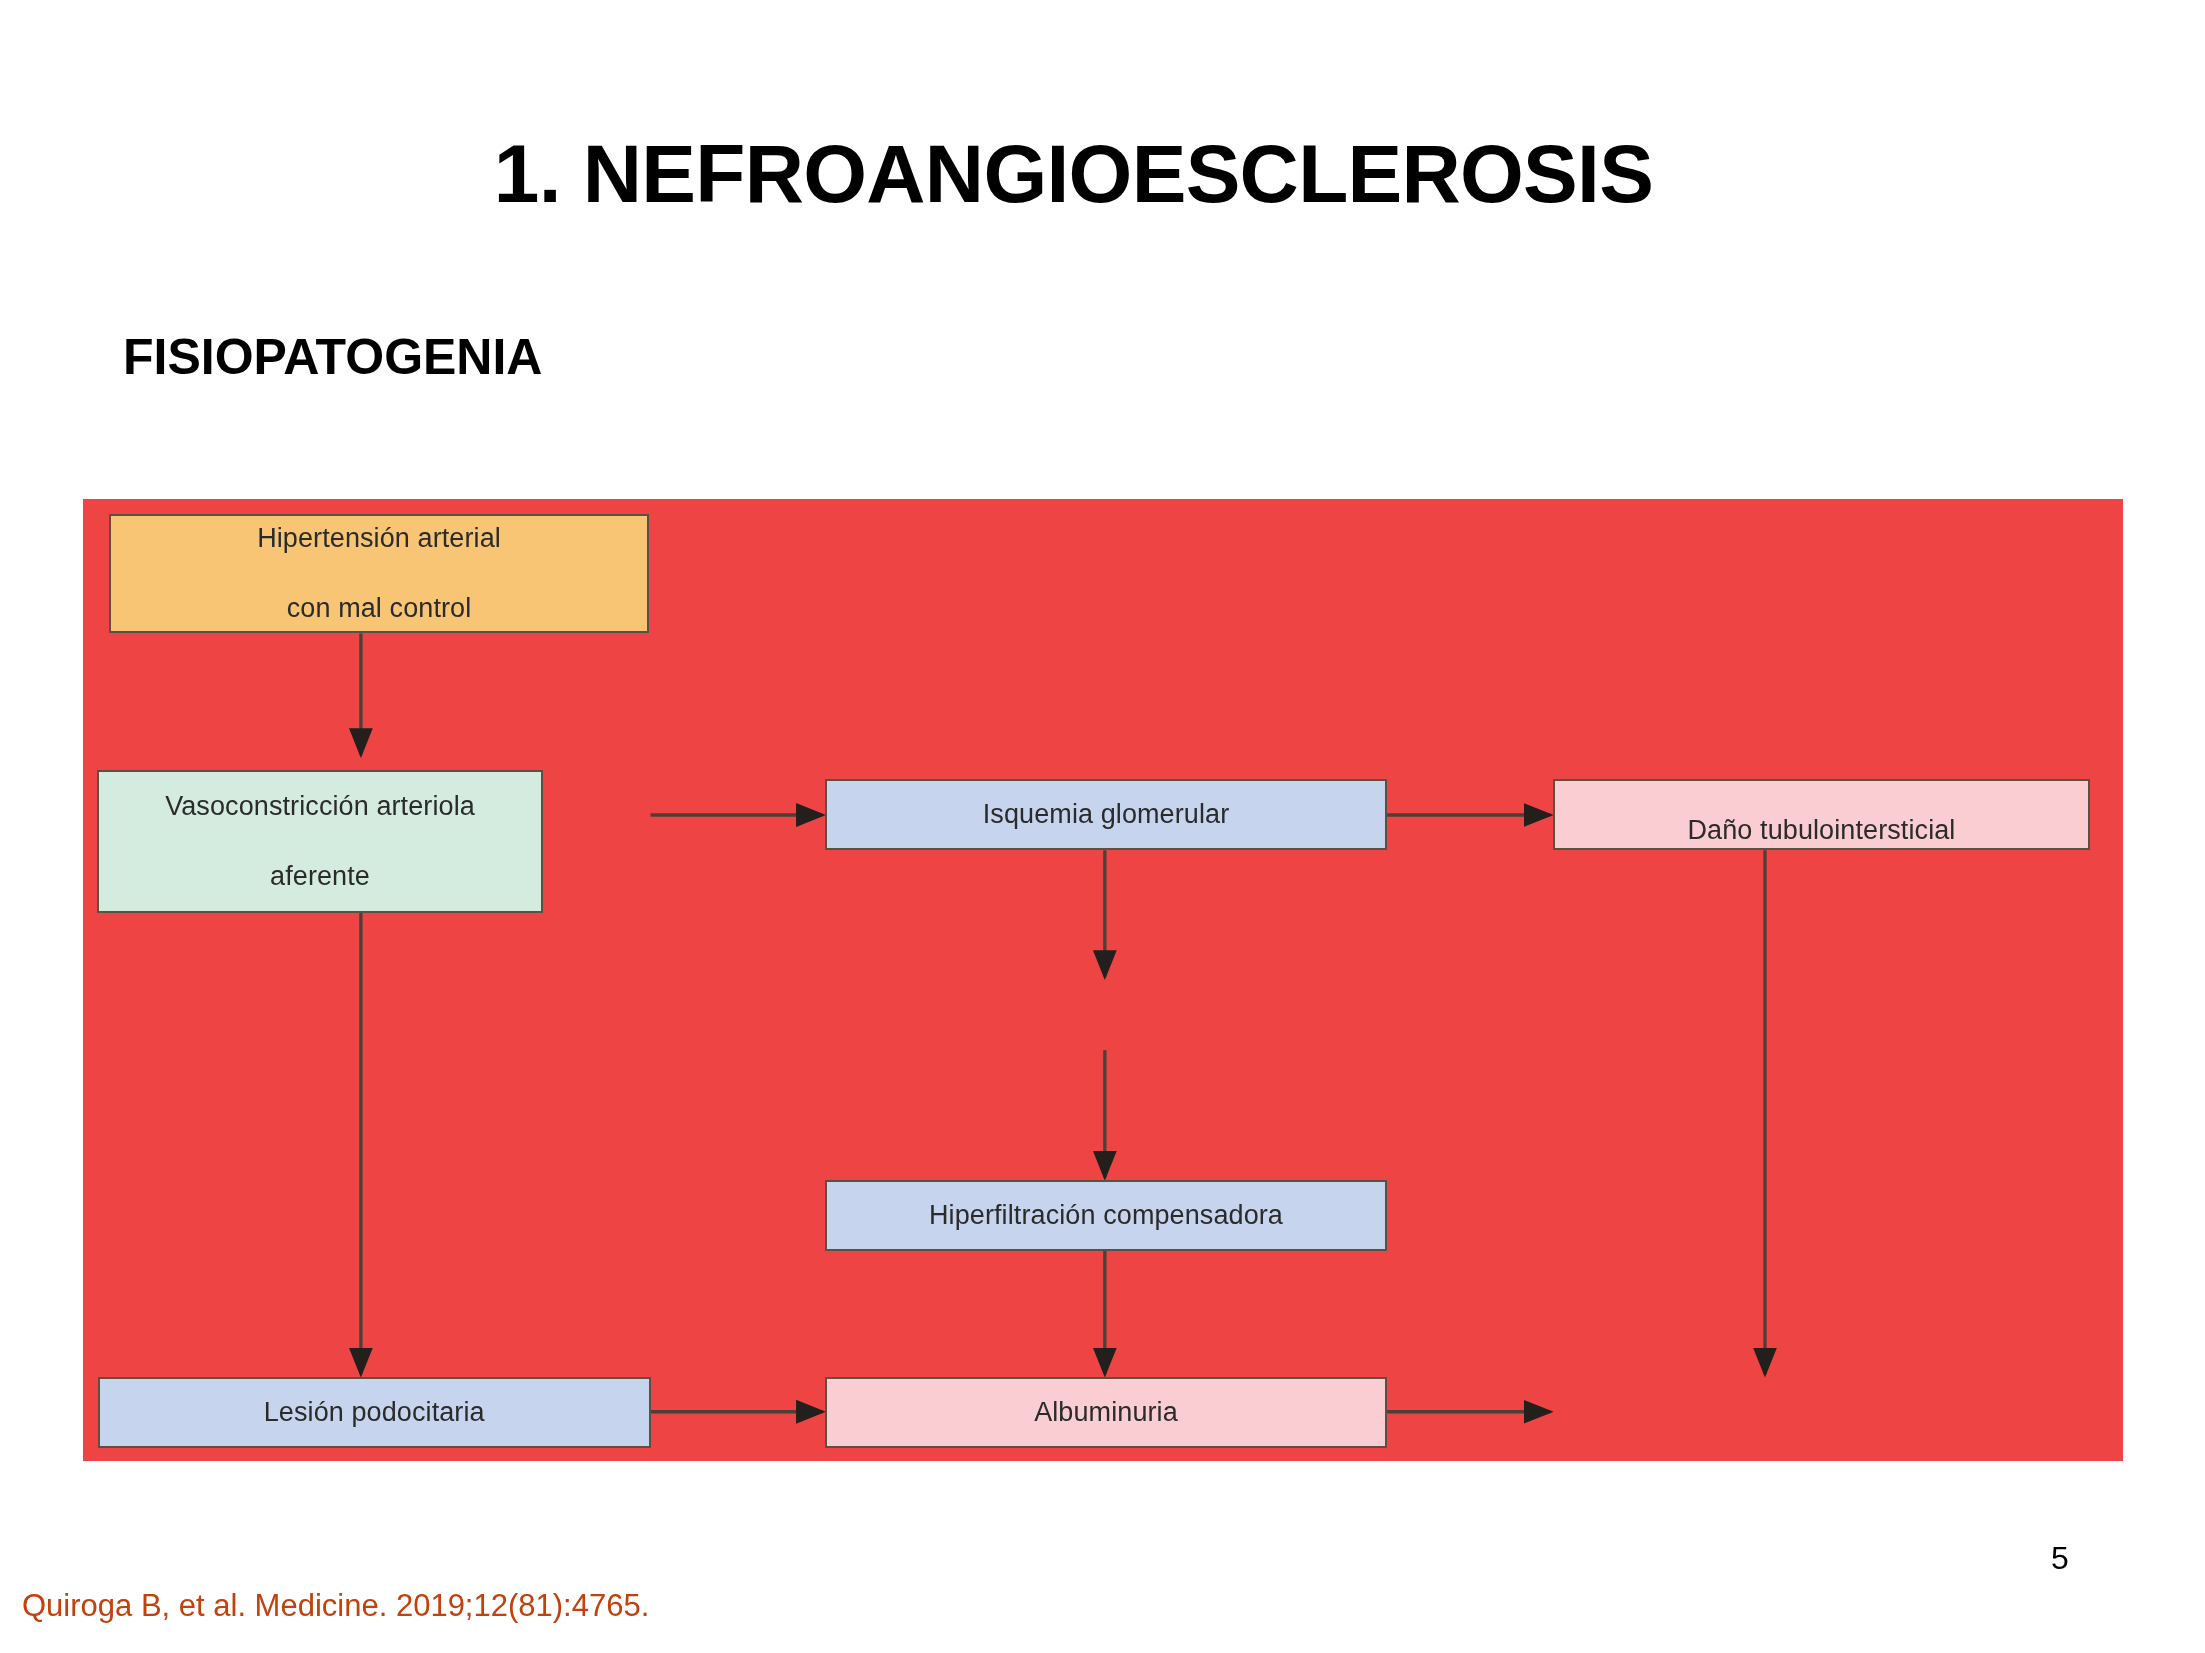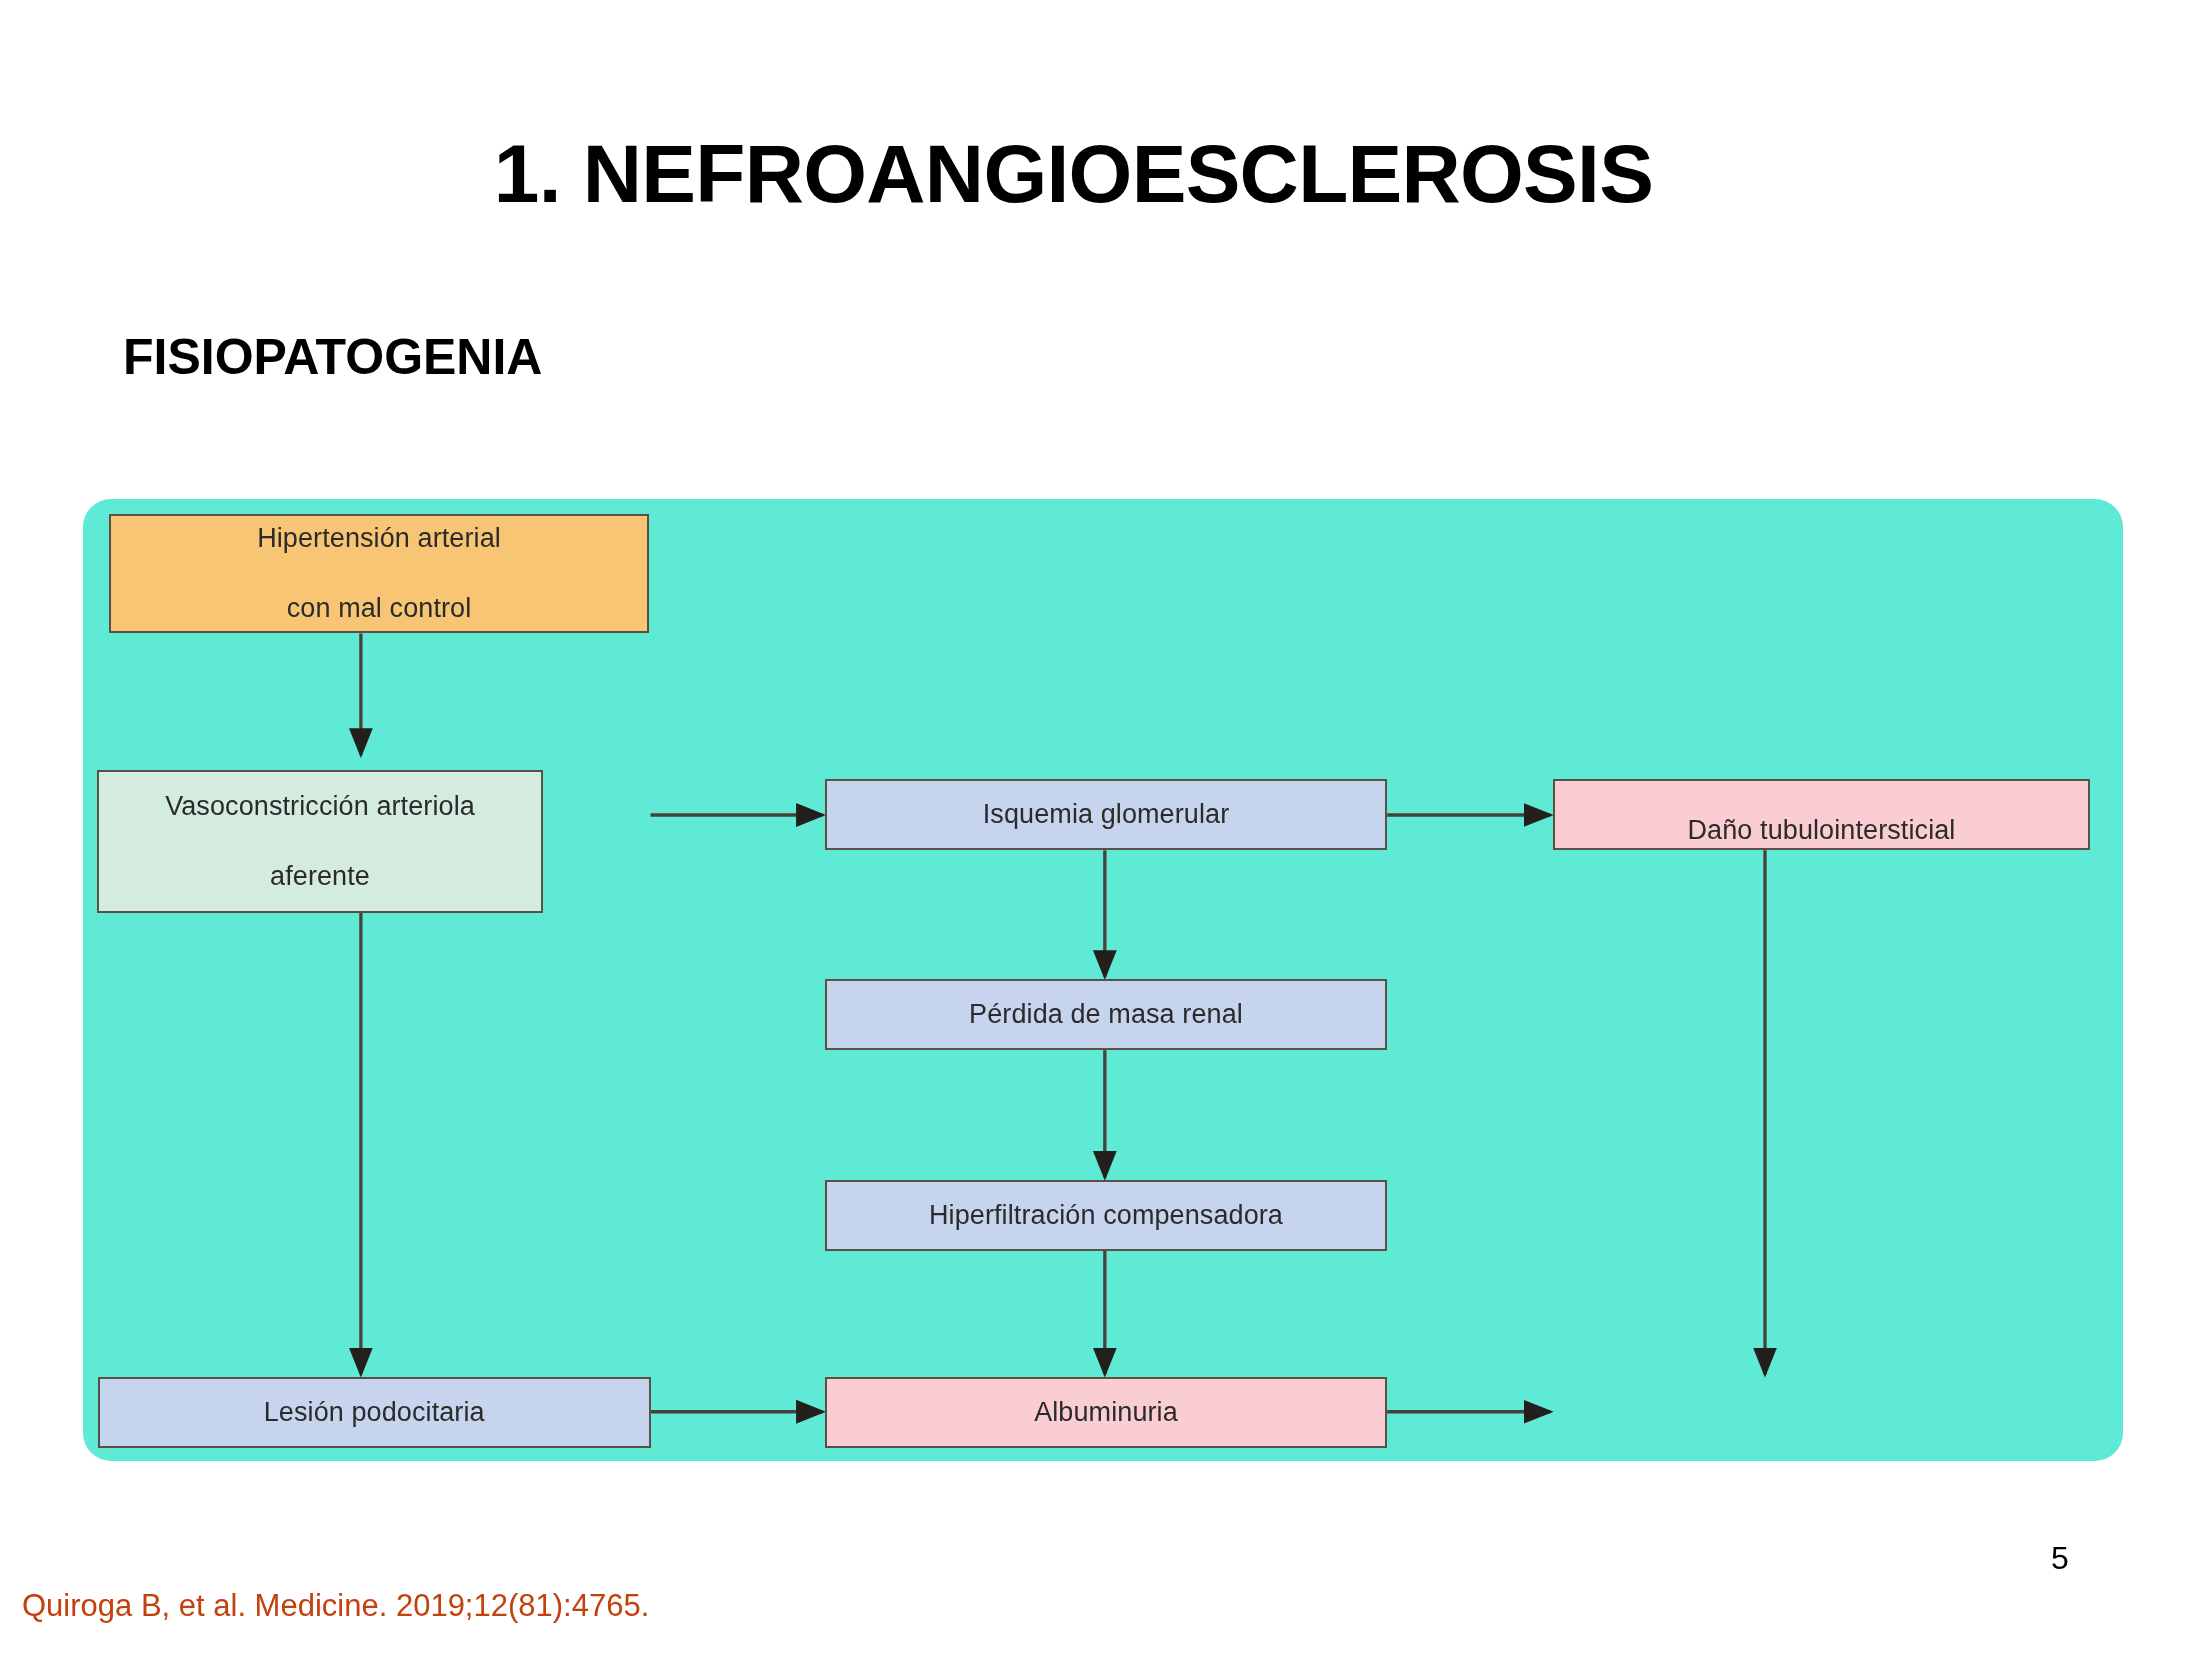--- a/index.html
+++ b/index.html
@@ -66,21 +66,21 @@
   }
 </style>
 </head>
 <body>
 
 <div id="slide">
 
   <div id="title">1. NEFROANGIOESCLEROSIS</div>
   <div id="subtitle">FISIOPATOGENIA</div>
 
-  <div id="figure" style="background: #5eead4; border-radius: 28px;">
+  <div id="figure" style="background: #ef4444;">
 
     <svg class="edges" viewBox="0 0 2775 1309" preserveAspectRatio="none">
       <defs>
         <marker id="arrowhead" markerWidth="9" markerHeight="8" refX="8" refY="4" orient="auto" markerUnits="strokeWidth">
           <path d="M0,0.4 L9,4 L0,7.6 Z" fill="#231f1c"></path>
         </marker>
       </defs>
       <g stroke="#4a4038" stroke-width="4.5" fill="none" marker-end="url(#arrowhead)">
 
         <line x1="378" y1="183" x2="378" y2="348"></line>
@@ -122,23 +122,20 @@
       </div>
 
       <div class="node" style="left: 742px; top: 280px; width: 562px; height: 71px; background: rgb(199, 212, 238); border-color: rgb(90, 80, 70);">
         <span>Isquemia glomerular</span>
       </div>
 
       <div class="node" style="left: 1470px; top: 280px; width: 537px; height: 71px; background: rgb(249, 205, 210); border-color: rgb(90, 80, 70); align-items: flex-end;">
         <span>Daño tubulointersticial</span>
       </div>
 
-      <div class="node" style="left: 742px; top: 480px; width: 562px; height: 71px; background: rgb(199, 212, 238); border-color: rgb(90, 80, 70);">
-        <span>Pérdida de masa renal</span>
-      </div>
 
       <div class="node" style="left: 742px; top: 681px; width: 562px; height: 71px; background: rgb(199, 212, 238); border-color: rgb(90, 80, 70);">
         <span>Hiperfiltración compensadora</span>
       </div>
 
       <div class="node" style="left: 14.7px; top: 878px; width: 553px; height: 71px; background: rgb(199, 212, 238); border-color: rgb(90, 80, 70);">
         <span>Lesión podocitaria</span>
       </div>
 
       <div class="node" style="left: 742px; top: 878px; width: 562px; height: 71px; background: rgb(249, 205, 210); border-color: rgb(90, 80, 70);">

